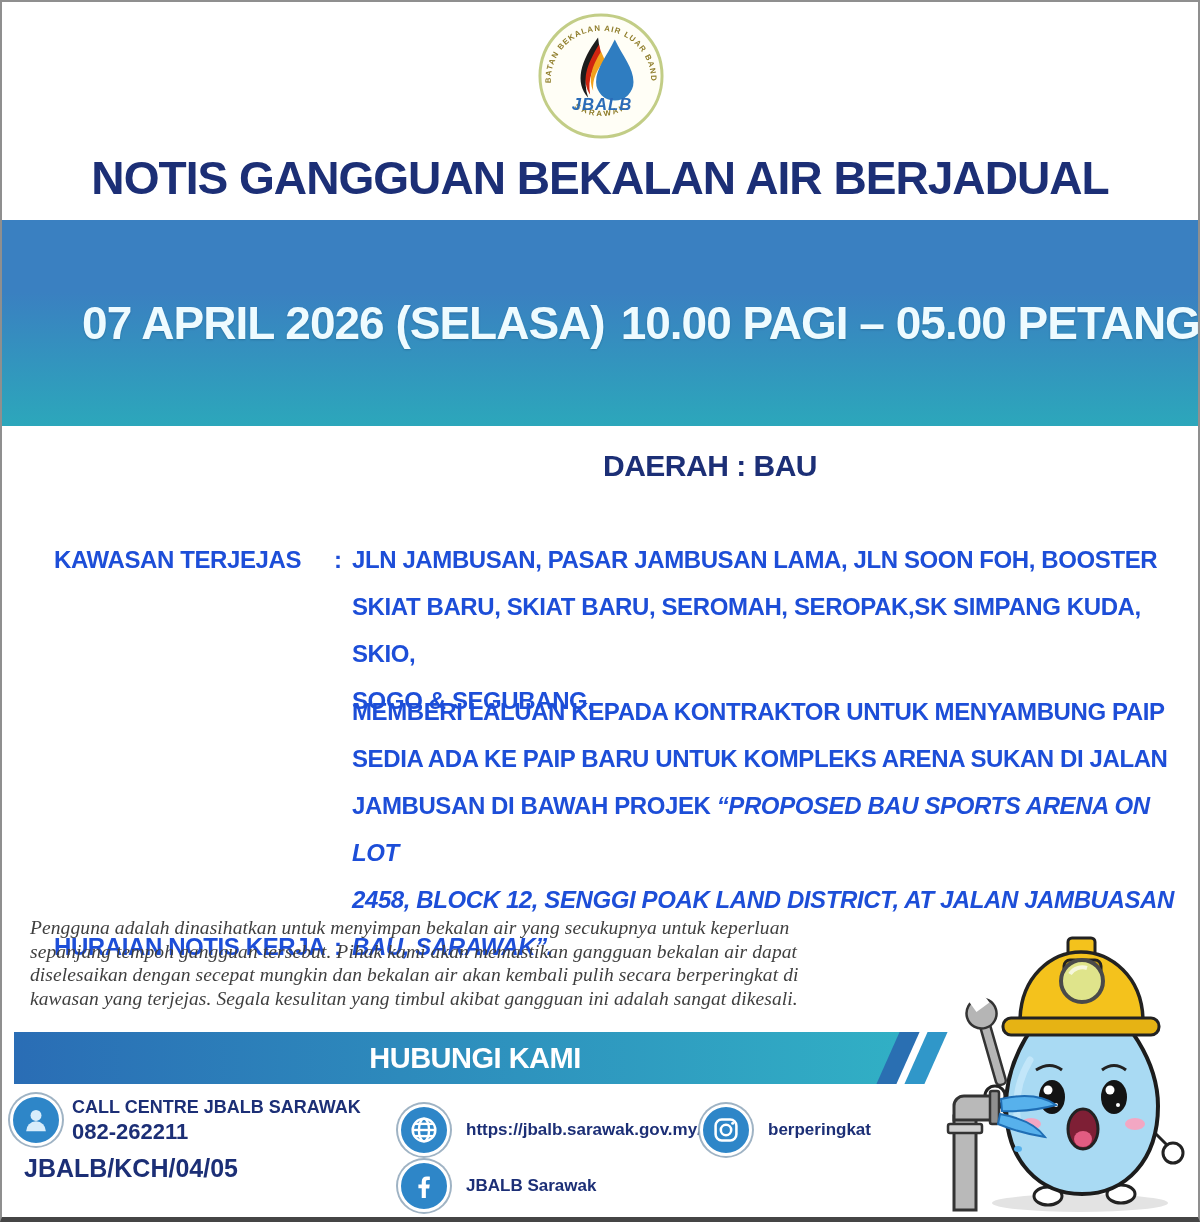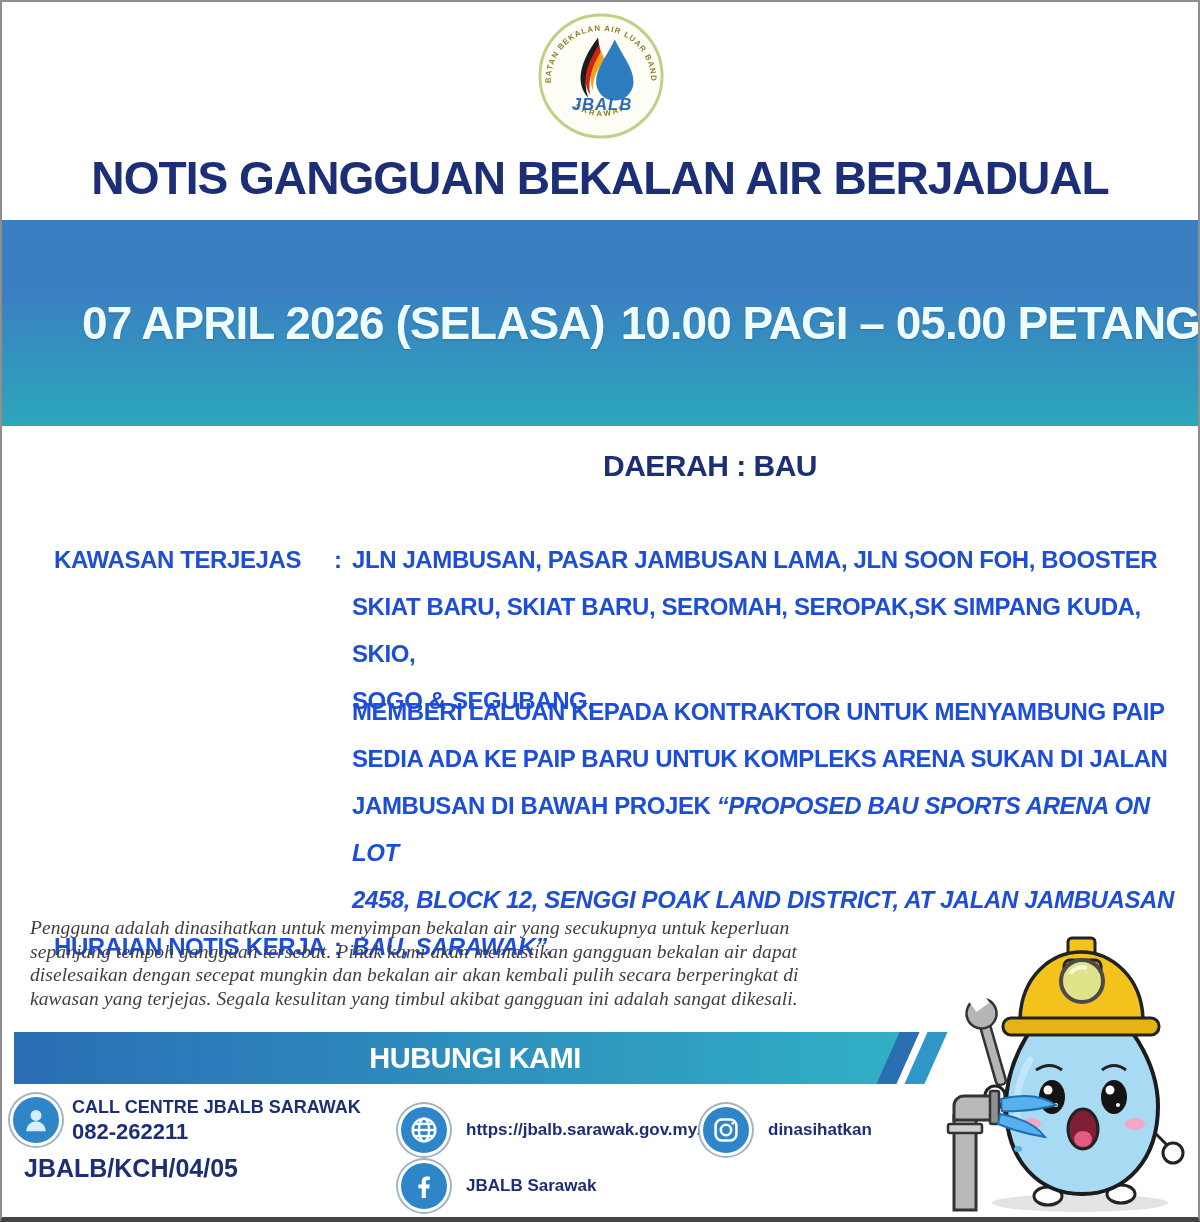--- a/index.html
+++ b/index.html
@@ -158,21 +158,21 @@
   </div>
 
   <div class="abs contact-row row-ig">
     <div class="icon-circle">
       <svg viewBox="0 0 24 24" fill="none" stroke="#fff" stroke-width="1.9">
         <rect x="4.2" y="4.2" width="15.6" height="15.6" rx="4.6"></rect>
         <circle cx="12" cy="12" r="3.9"></circle>
         <circle cx="17" cy="7" r="1.15" fill="#fff" stroke="none"></circle>
       </svg>
     </div>
-    <div class="contact-text">dinasihatkan</div>
+    <div class="contact-text">berperingkat</div>
   </div>
 
   <div class="abs contact-row row-fb">
     <div class="icon-circle">
       <svg viewBox="0 0 24 24">
         <path fill="#fff" d="M13.4,21 v-7.2 h2.5 l0.4,-2.9 h-2.9 V9 c0,-0.85 0.25,-1.45 1.5,-1.45 h1.5 V5 c-0.3,-0.04 -1.2,-0.12 -2.3,-0.12 c-2.3,0 -3.8,1.4 -3.8,3.9 v2.1 H7.8 v2.9 h2.5 V21 Z"></path>
       </svg>
     </div>
     <div class="contact-text">JBALB Sarawak</div>
   </div>

